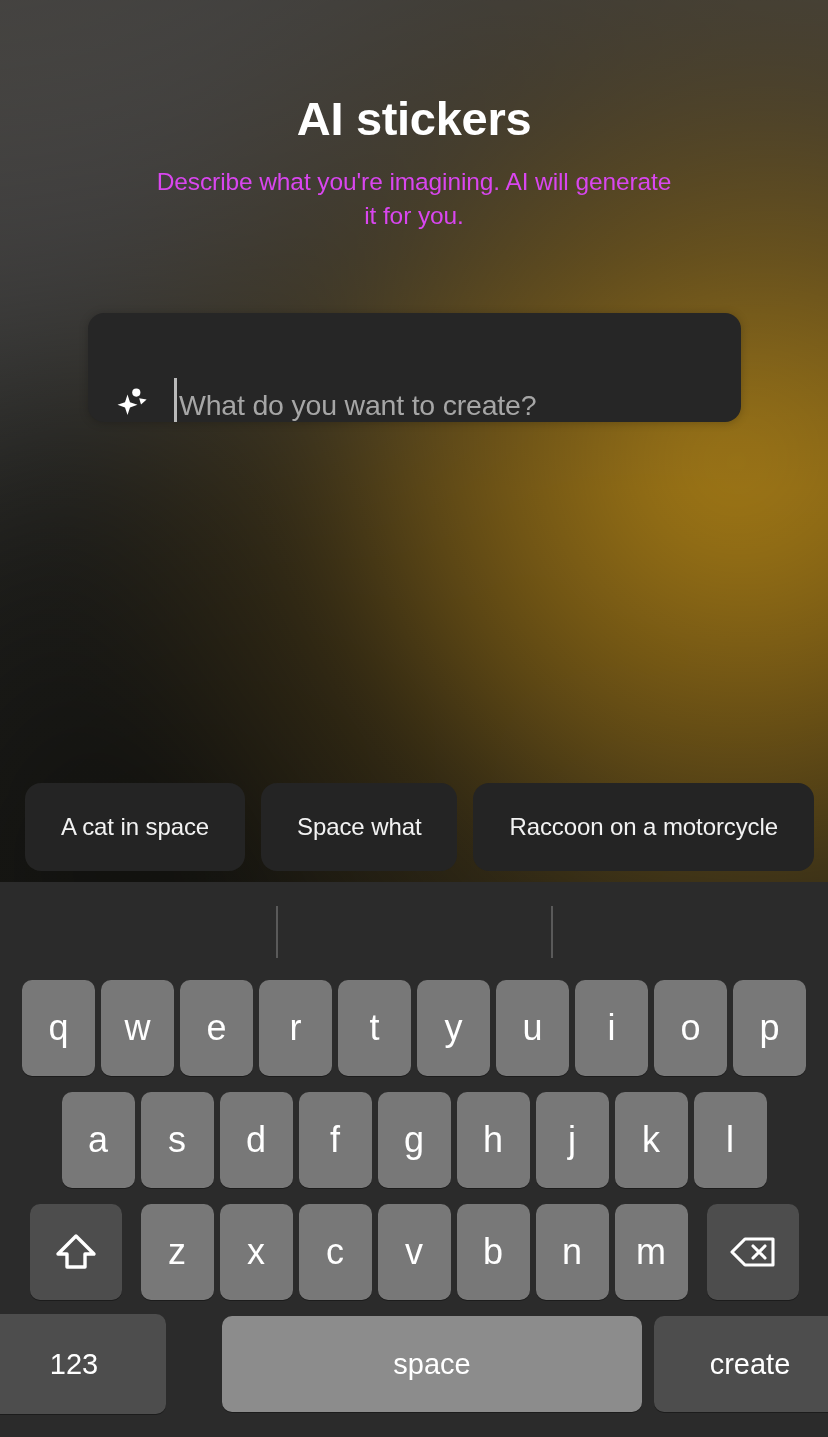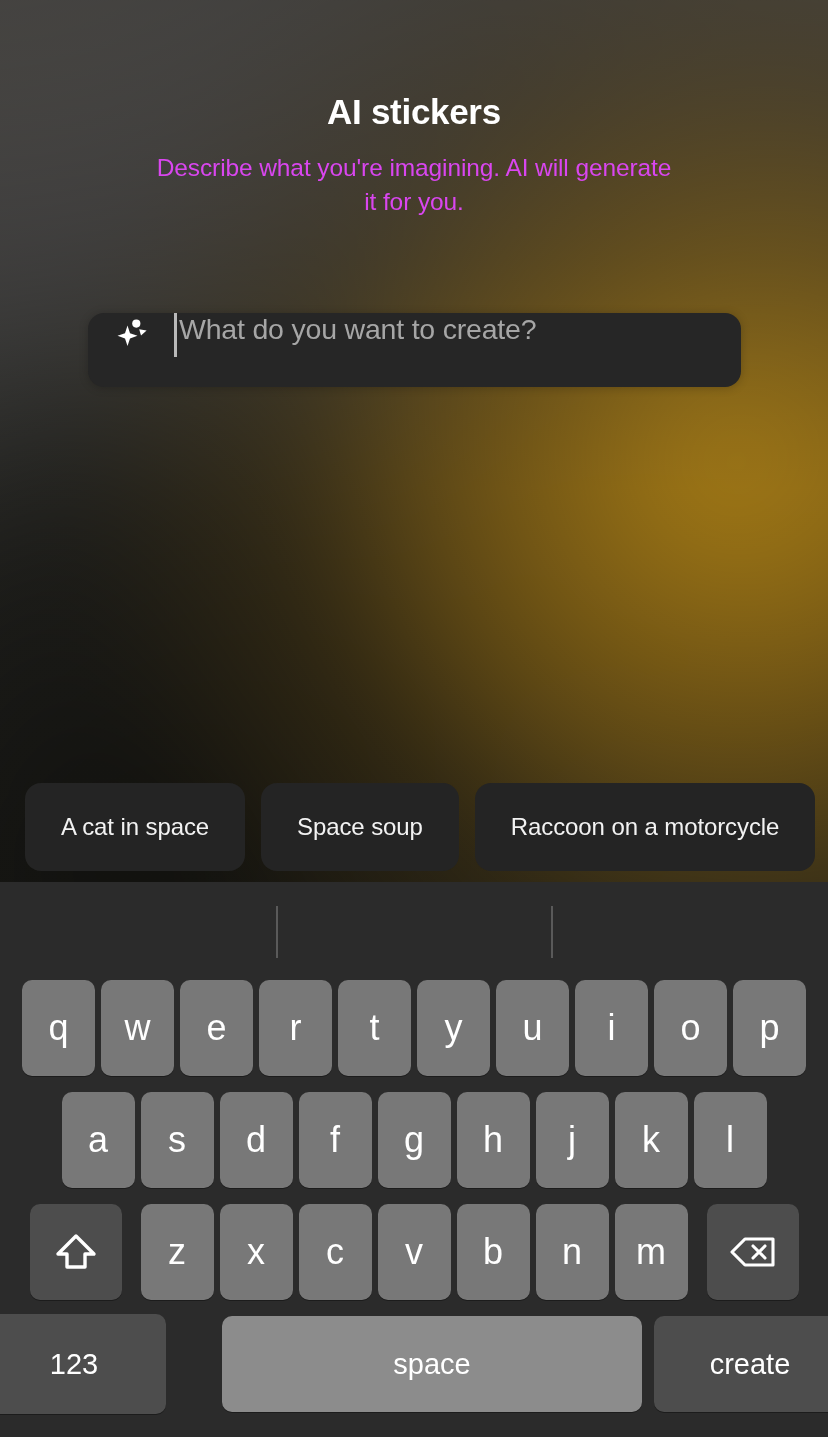--- a/index.html
+++ b/index.html
@@ -35,42 +35,42 @@
     background:linear-gradient(180deg, rgba(46,46,46,0.50) 0%, rgba(40,40,38,0.34) 18%, rgba(26,26,22,0.12) 34%, rgba(18,18,14,0.10) 62%, rgba(26,26,22,0.30) 84%, rgba(30,30,26,0.42) 100%);
   }
 
   
   #header {
     position:absolute; top:0; left:0; right:0;
     padding-top:92px;
     text-align:center;
   }
   #title {
-    font-size:35px; font-weight:bold;
+    font-size:47px; font-weight:bold;
     color:#ffffff;
     letter-spacing:-0.3px;
     line-height:1.15;
   }
   #subtitle {
     margin:19px auto 0;
     width:530px;
     font-size:24.5px;
     color:#d946ef;
     line-height:1.38;
     letter-spacing:-0.1px;
   }
 
   
   #prompt-field {
     position:absolute;
     left:88px; top:313px;
-    width:653px; height:74px;
+    width:653px; height:109px;
     background:#262626;
     border-radius:16px;
-    display:flex; align-items:flex-start;
+    display:flex; align-items:flex-end;
     padding-left:24px;
     box-shadow:0 1px 10px rgba(0,0,0,0.22);
   }
   #sparkle { width:40px; height:40px; flex:none; }
   #caret {
     width:3px; height:44px;
     background:#b9b9b9;
     margin-left:22px; margin-right:2px;
     flex:none;
   }
@@ -184,21 +184,21 @@
     </span>
     <span id="caret"></span>
     <span id="placeholder">What do you want to create?</span>
   </div>
 
   <div id="suggestions">
     <div class="chip">
       <span>A cat in space</span>
     </div>
     <div class="chip">
-      <span>Space soup</span>
+      <span>Space what</span>
     </div>
     <div class="chip">
       <span>Raccoon on a motorcycle</span>
     </div>
   </div>
 
   <div id="keyboard">
 
     <div id="predictive">
       <div class="pred-div" id="pred-div-1"></div>

